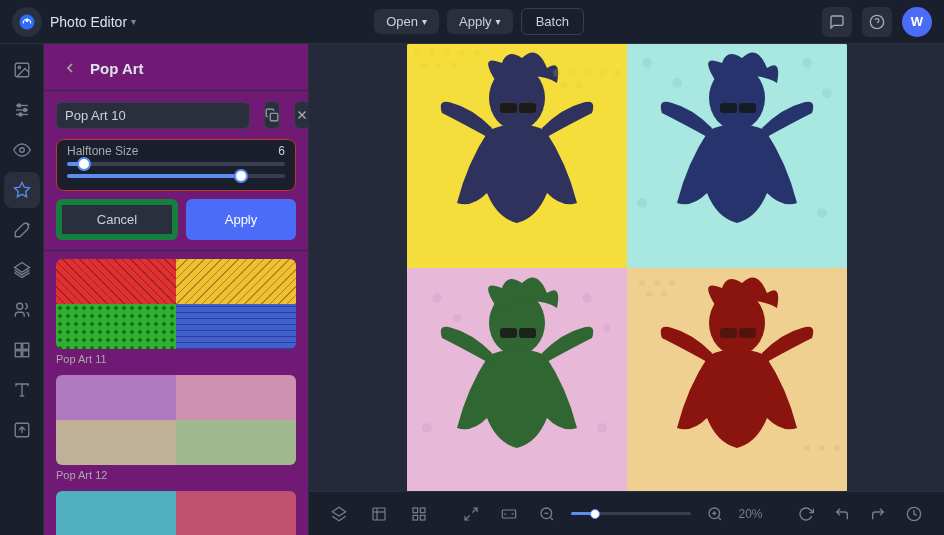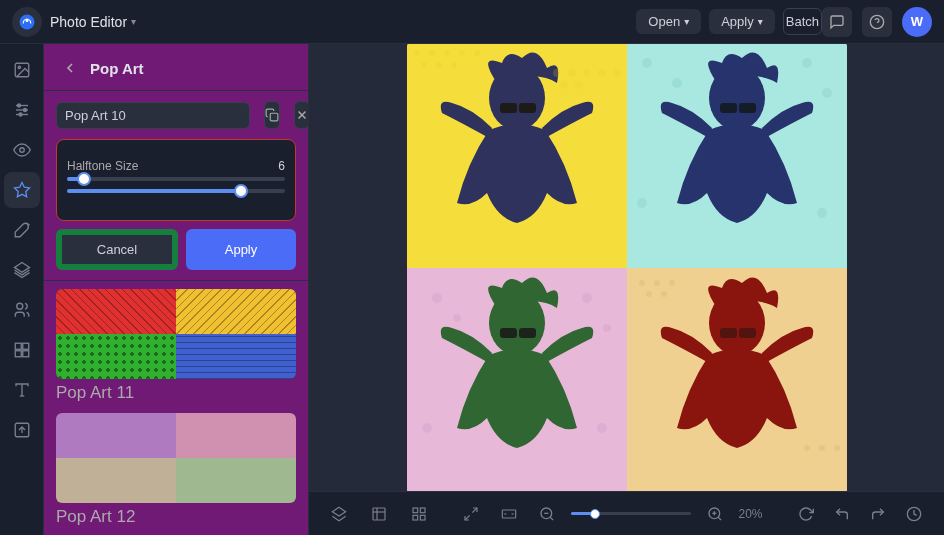--- a/index.html
+++ b/index.html
@@ -42,21 +42,21 @@
       font-size: 14px;
       font-weight: 500;
       color: #e0e2e8;
       cursor: pointer;
     }
     .topbar-title .arrow { font-size: 10px; color: #888; }
     .topbar-center {
       flex: 1;
       display: flex;
       align-items: center;
-      justify-content: flex-end;
+      justify-content: center;
       gap: 8px;
     }
     .topbar-btn {
       display: flex;
       align-items: center;
       gap: 4px;
       background: #2a2f3e;
       border: none;
       border-radius: 6px;
       color: #cdd0d8;
@@ -64,21 +64,21 @@
       padding: 5px 12px;
       cursor: pointer;
     }
     .topbar-btn .arrow { font-size: 10px; }
     .batch-btn {
       background: transparent;
       border: 1px solid #3a3f50;
       border-radius: 6px;
       color: #cdd0d8;
       font-size: 13px;
-      padding: 5px 2px;
+      padding: 5px 14px;
       cursor: pointer;
     }
     .topbar-right {
       display: flex;
       align-items: center;
       gap: 10px;
     }
     .topbar-icon-btn {
       width: 30px;
       height: 30px;
@@ -210,21 +210,21 @@
       justify-content: center;
       color: #aaa;
       font-size: 13px;
     }
 
     
     .slider-section {
       background: #1a1f2e;
       border: 1px solid #c0392b;
       border-radius: 8px;
-      padding: 19px 10px;
+      padding: 4px 10px;
       margin-bottom: 8px;
       text-align: right;
     }
     .slider-row {
       margin-bottom: 8px;
     }
     .slider-label-row {
       display: flex;
       justify-content: space-between;
       align-items: center;
@@ -307,21 +307,21 @@
     }
     .thumb-img {
       width: 100%;
       height: 90px;
       border-radius: 6px;
       overflow: hidden;
       position: relative;
       background: #2a2f3e;
     }
     .thumb-label {
-      font-size: 17px;
+      font-size: 11px;
       color: #aaa;
       margin-top: 4px;
     }
 
     
     .popart-11 {
       display: grid;
       grid-template-columns: 1fr 1fr;
       grid-template-rows: 1fr 1fr;
       height: 100%;

